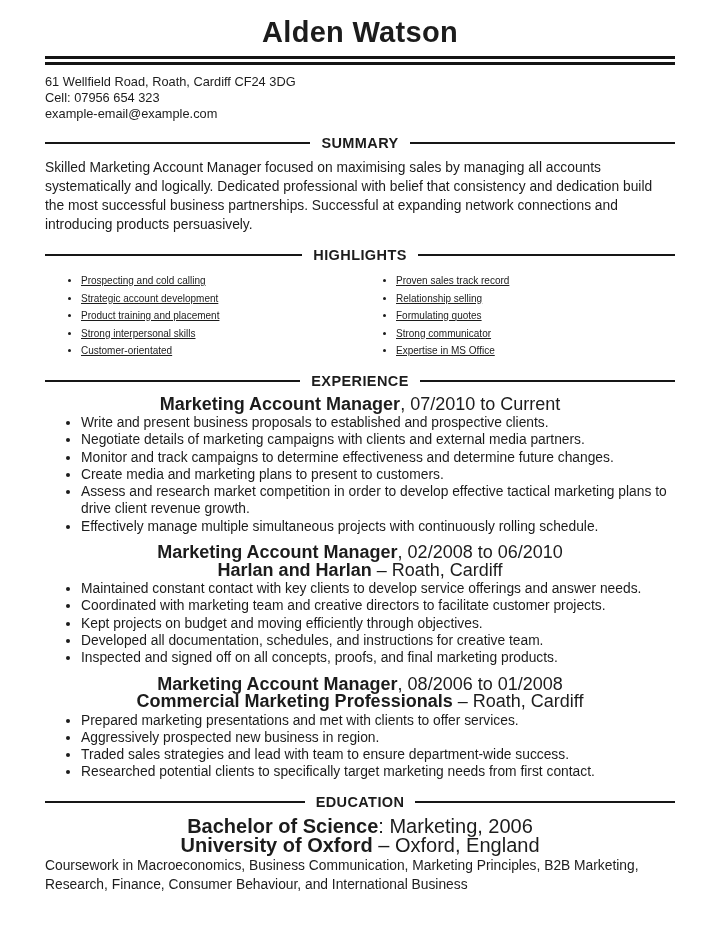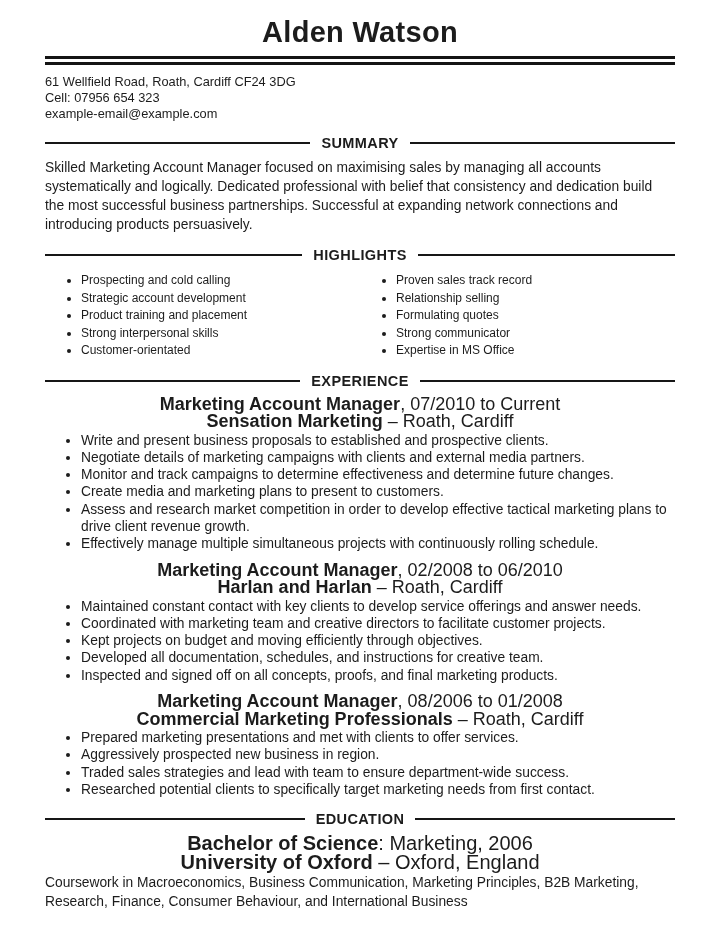--- a/index.html
+++ b/index.html
@@ -63,22 +63,23 @@
   
   .hl-grid {
     display: grid;
     grid-template-columns: 1fr 1fr;
   }
   .hl-grid ul {
     margin: 2px 0 0 0;
     padding-left: 36px;
   }
   .hl-grid li {
-    font-size: 12px;
+    font-size: 10px;
     line-height: 17.5px;
+    text-decoration: underline;
   }
   
   .job {
     margin-bottom: 9px;
   }
   .job-line {
     text-align: center;
     font-size: 18px;
     line-height: 17.5px;
   }
@@ -153,21 +154,20 @@
 
   <div>
     <div class="sec-head">
       <div class="rule"></div>
       <div class="sec-title">EXPERIENCE</div>
       <div class="rule"></div>
     </div>
 
     <div class="job">
       <div class="job-line"><span class="b">Marketing Account Manager</span><span>, 07/2010 to Current</span></div>
-      <div class="job-line"><span class="b">Sensation Marketing</span> <span>– Roath, Cardiff</span></div>
       <ul>
         <li>Write and present business proposals to established and prospective clients.</li>
         <li>Negotiate details of marketing campaigns with clients and external media partners.</li>
         <li>Monitor and track campaigns to determine effectiveness and determine future changes.</li>
         <li>Create media and marketing plans to present to customers.</li>
         <li>Assess and research market competition in order to develop effective tactical marketing plans to drive client revenue growth.</li>
         <li>Effectively manage multiple simultaneous projects with continuously rolling schedule.</li>
       </ul>
     </div>
 

